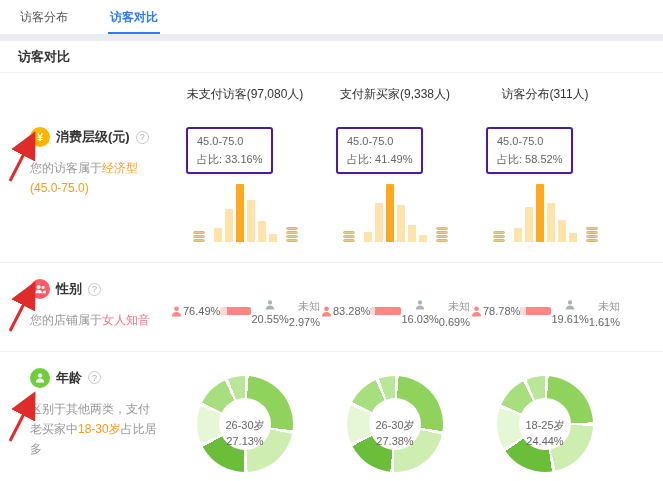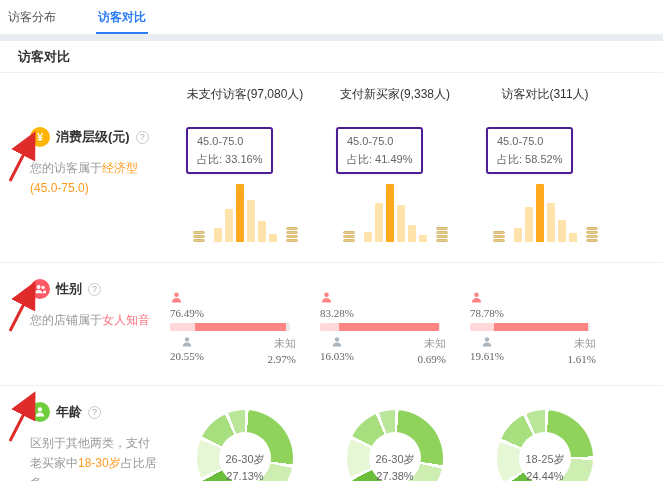--- a/index.html
+++ b/index.html
@@ -1,20 +1,20 @@
 <!DOCTYPE html>
 <html><head>
 <meta charset="utf-8">
 <style>
   *{margin:0;padding:0;box-sizing:border-box;}
   html,body{background:#e9ecf0;}
   body{font-family:"Liberation Sans","DejaVu Sans",sans-serif;}
   .screen{position:relative;width:663px;height:481px;overflow:hidden;background:#e9ecf0;}
   
-  .tabbar{background:#fff;height:35px;display:flex;align-items:stretch;padding-left:8px;gap:42px;border-bottom:1px solid #ebedf0;}
+  .tabbar{background:#fff;height:35px;display:flex;align-items:stretch;padding-left:20px;gap:42px;border-bottom:1px solid #ebedf0;}
   .tab{font-size:12px;color:#555;display:flex;align-items:center;cursor:pointer;position:relative;}
   .tab.active{color:#2a7cf7;font-weight:bold;}
   .tab.active::after{content:"";position:absolute;left:-2px;right:-2px;bottom:0;height:2px;background:#2a7cf7;}
   
   .card{background:#fff;margin-top:6px;min-height:500px;box-shadow:0 1px 2px rgba(0,0,0,.05);}
   .card-header{display:flex;justify-content:space-between;align-items:center;padding:8px 18px;border-bottom:1px solid #f0f0f0;height:32px;}
   .card-title{font-size:13px;font-weight:bold;color:#333;}
   .header-right{display:flex;align-items:center;gap:28px;font-size:12px;color:#666;}
   .date-dd{cursor:pointer;display:flex;align-items:center;}
   .caret{display:inline-block;margin-left:5px;width:0;height:0;border-left:4px solid transparent;border-right:4px solid transparent;border-top:5px solid #999;}
@@ -38,21 +38,21 @@
   .hl-pink{color:#ff7382;}
   
   .bar-chart-cell{display:flex;flex-direction:column;align-items:center;}
   .tooltip-box{align-self:flex-start;margin-left:16px;border:2px solid #4c1d95;border-radius:3px;background:#fff;padding:4px 9px;font-size:11px;color:#666;line-height:1.6;box-shadow:0 1px 3px rgba(0,0,0,.08);white-space:nowrap;}
   .bars-wrap{margin-top:10px;display:flex;align-items:flex-end;gap:9px;height:58px;}
   .bars{display:flex;align-items:flex-end;gap:3px;height:100%;}
   .bar{width:8px;border-radius:1px 1px 0 0;}
   .coins{display:flex;flex-direction:column;gap:1px;align-items:center;}
   .coin{width:12px;height:3px;background:#e6cb90;border-radius:2px;border:1px solid #d9b96f;}
   
-  .gender-cell{display:flex;flex-direction:column;padding-top:12px;font-family:Liberation Serif, serif;}
+  .gender-cell{display:flex;flex-direction:row;align-items:center;padding-top:12px;}
   .person{display:flex;}
   .person.female svg{fill:#ff8585;}
   .person.male svg{fill:#aab4bd;}
   .g-val{font-size:11px;color:#666;margin:3px 0 4px;}
   .g-bar{display:flex;width:120px;height:8px;border-radius:2px;overflow:hidden;background:#eee;}
   .g-bottom{display:flex;justify-content:space-between;width:126px;margin-top:5px;font-size:11px;color:#666;}
   .g-left{display:flex;flex-direction:column;align-items:center;gap:2px;}
   .g-right{display:flex;flex-direction:column;align-items:flex-end;gap:2px;}
   .unk{color:#999;}
   
@@ -74,21 +74,21 @@
 
   <div class="card">
     <div class="card-header">
       <div class="card-title">访客对比</div>
     </div>
 
     <div class="grid-row col-headers">
       <div></div>
       <div class="col-header">未支付访客(97,080人)</div>
       <div class="col-header">支付新买家(9,338人)</div>
-      <div class="col-header">访客对比(311人)</div>
+      <div class="col-header">访客分布(311人)</div>
     </div>
 
     <div class="grid-row section">
       <div class="left-cell">
         <div class="sec-title-row">
           <span class="badge yen">¥</span>
           <span class="sec-title">消费层级(元)</span>
           <span class="help">?</span>
         </div>
         <div class="sec-desc">

